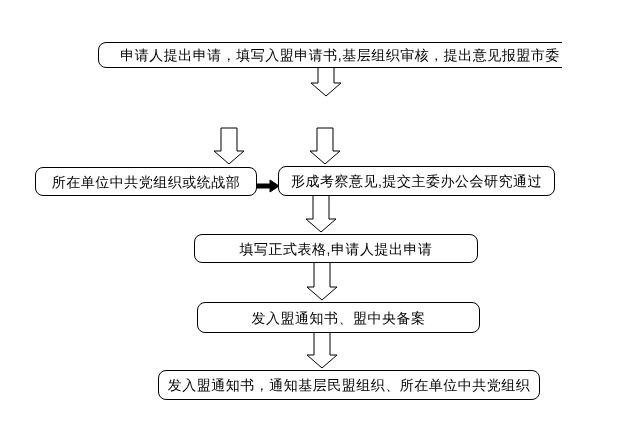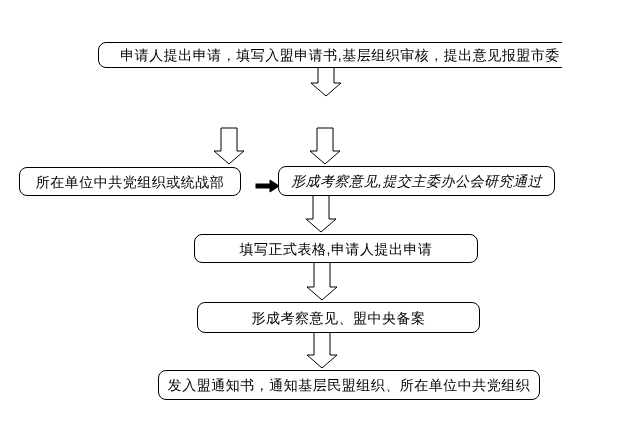--- a/index.html
+++ b/index.html
@@ -43,22 +43,22 @@
     stroke: #000000;
     stroke-width: 1;
   }
   .solid-arrow {
     fill: #000000;
     stroke: #000000;
   }
   
   #box1 { left:  98px; top:  42px; width: 484px; height: 26px; }
   #box2 { left: 218px; top:  97px; width: 215px; height: 32px; }
-  #box3 { left:  19px; top: 167px; width: 222px; height: 29px; }
-  #box4 { left: 278px; top: 166px; width: 277px; height: 30px; font-style: italic; }
+  #box3 { left:  35px; top: 167px; width: 222px; height: 29px; }
+  #box4 { left: 278px; top: 166px; width: 277px; height: 30px; }
   #box5 { left: 194px; top: 234px; width: 284px; height: 29px; }
   #box6 { left: 197px; top: 302px; width: 283px; height: 31px; }
   #box7 { left: 158px; top: 370px; width: 382px; height: 30px; }
 </style>
 </head>
 <body>
 
 <div class="canvas">
 
   <svg class="arrows-layer" width="634" height="432" viewBox="0 0 634 432" xmlns="http://www.w3.org/2000/svg">
@@ -90,20 +90,20 @@
 
   <div class="flow-box" id="box4">
     <span>形成考察意见,提交主委办公会研究通过</span>
   </div>
 
   <div class="flow-box" id="box5">
     <span>填写正式表格,申请人提出申请</span>
   </div>
 
   <div class="flow-box" id="box6">
-    <span>形成考察意见、盟中央备案</span>
+    <span>发入盟通知书、盟中央备案</span>
   </div>
 
   <div class="flow-box" id="box7">
     <span>发入盟通知书，通知基层民盟组织、所在单位中共党组织</span>
   </div>
 
 </div>
 
 </body></html>

